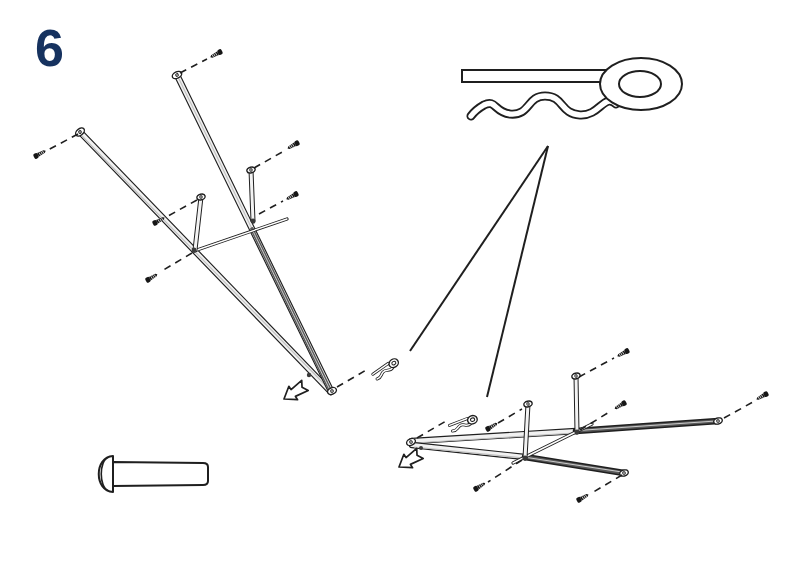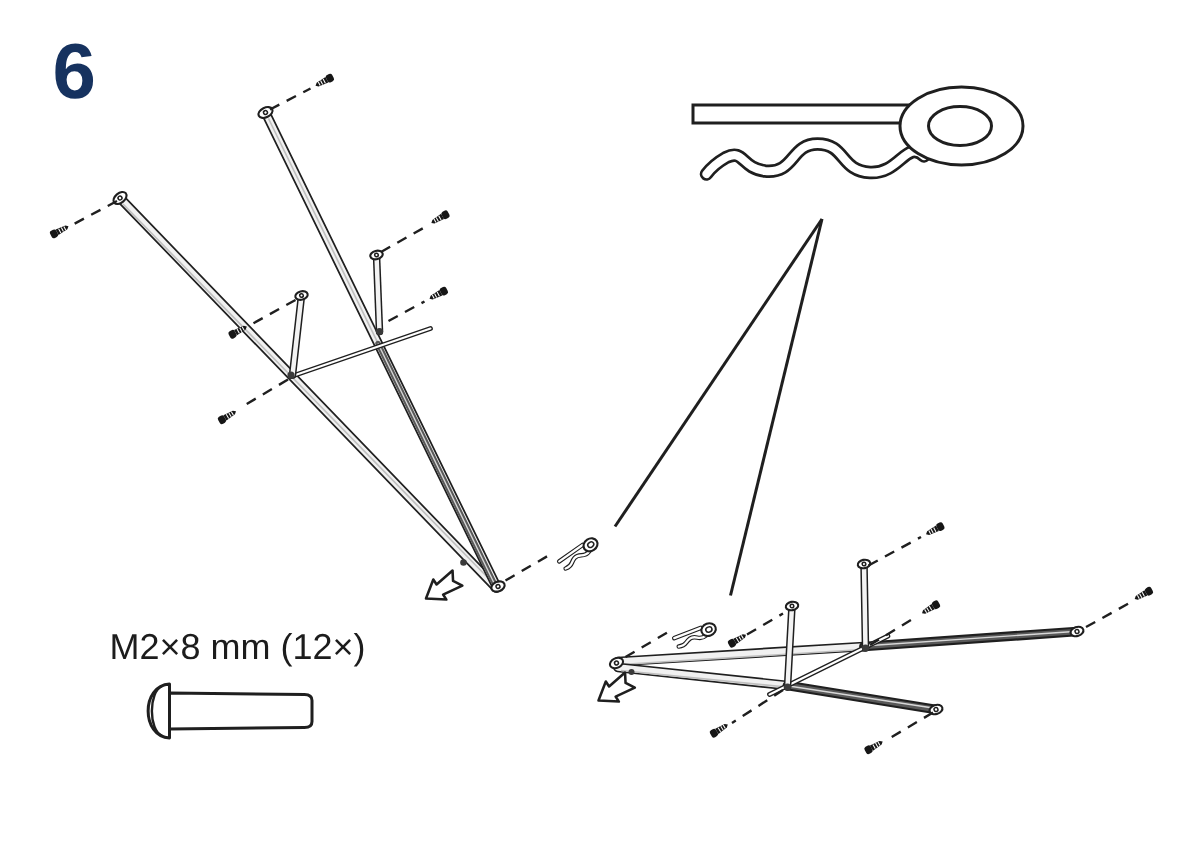--- a/index.html
+++ b/index.html
@@ -34,21 +34,20 @@
   .outline{fill:#ffffff;stroke:#1f1f1f;stroke-width:2;stroke-linejoin:round;}
   .thinline{stroke:#1f1f1f;stroke-width:1.6;fill:none;}
 </style>
 </head>
 <body>
 
 <div class="page">
 
   <div class="step-number">6</div>
 
-  <div class="part-label">M2×8 mm (12×)</div>
 
   <svg width="800" height="567" viewBox="0 0 800 567">
     <defs>
 
       <g id="scr">
         <rect x="0" y="-2.7" width="4.6" height="5.4" rx="1.6" fill="#161616"></rect>
         <polygon points="4.6,-2 11.6,-1.4 13.2,0 11.6,1.4 4.6,2" fill="#161616"></polygon>
         <line x1="6.6" y1="-1.6" x2="6.6" y2="1.6" stroke="#ffffff" stroke-width="0.7"></line>
         <line x1="8.6" y1="-1.5" x2="8.6" y2="1.5" stroke="#ffffff" stroke-width="0.7"></line>
         <line x1="10.4" y1="-1.3" x2="10.4" y2="1.3" stroke="#ffffff" stroke-width="0.7"></line>

